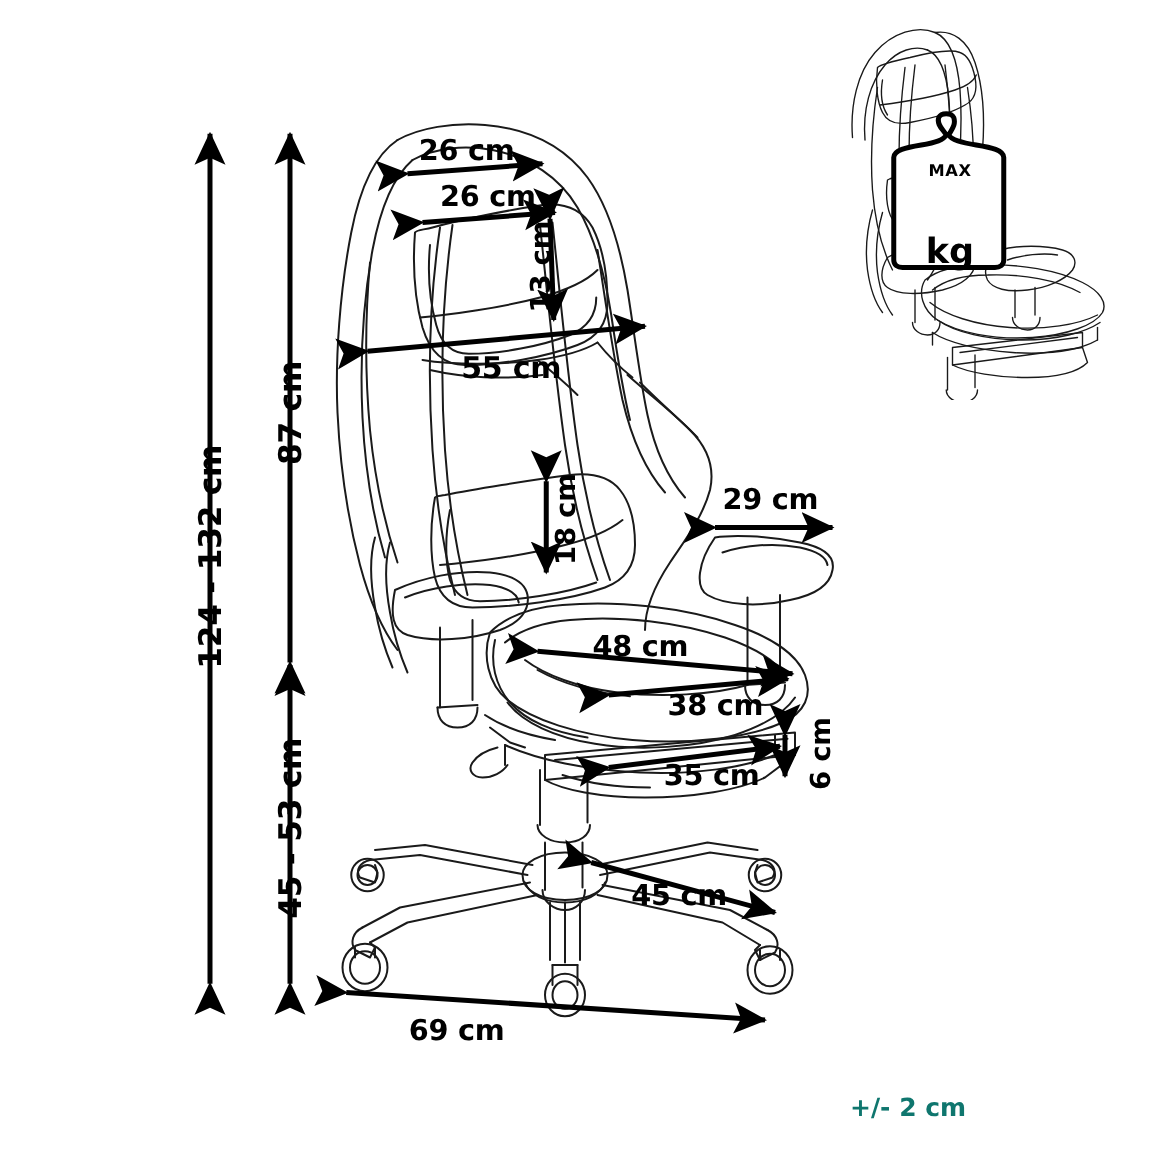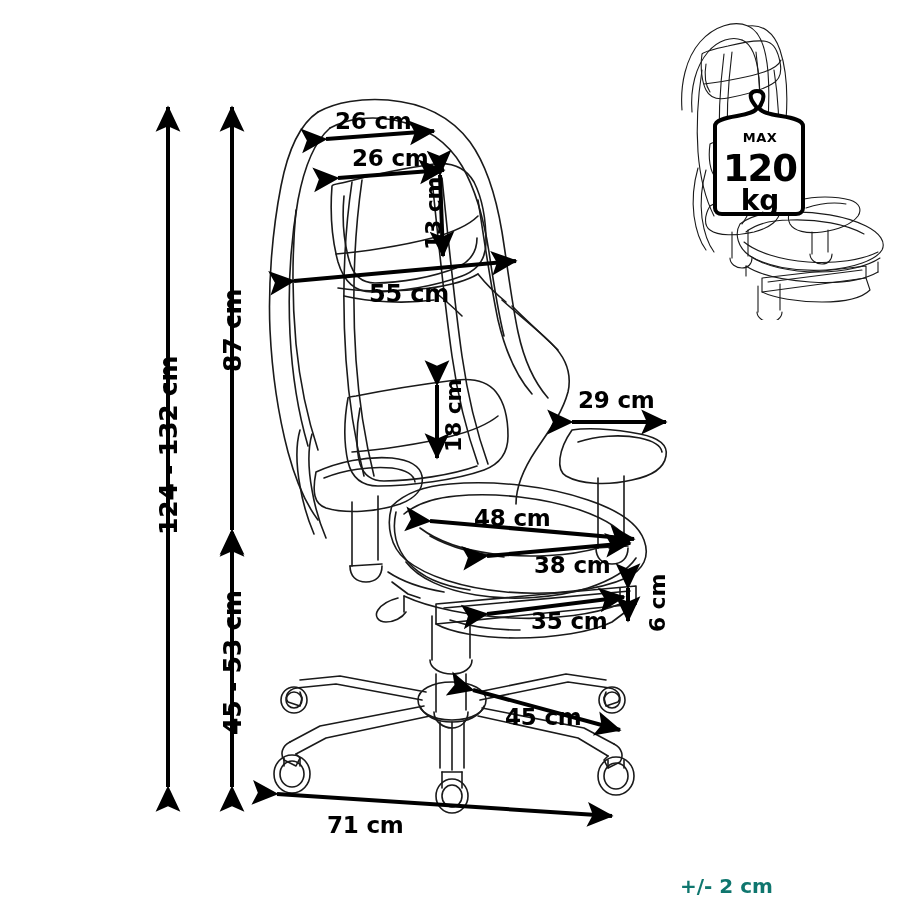--- a/index.html
+++ b/index.html
@@ -382,21 +382,20 @@
   <div class="dim-label" style="left:474px; top:505px; font-size:23px;">48 cm</div>
 
   <div class="dim-label" style="left:534px; top:552px; font-size:23px;">38 cm</div>
 
   <div class="dim-label" style="left:531px; top:608px; font-size:23px;">35 cm</div>
 
   <div class="dim-label rot90" style="left:645px; top:632px; font-size:22px;">6 cm</div>
 
   <div class="dim-label" style="left:505px; top:704px; font-size:23px;">45 cm</div>
 
-  <div class="dim-label" style="left:327px; top:812px; font-size:23px;">71 cm</div>
+  <div class="dim-label" style="left:327px; top:812px; font-size:23px;">69 cm</div>
 
   <div class="badge-text" style="left:705px; top:130px; width:110px; font-size:13px; letter-spacing:0.5px;">MAX</div>
-  <div class="badge-text" style="left:705px; top:147px; width:110px; font-size:37px; letter-spacing:-1px;">120</div>
   <div class="badge-text" style="left:705px; top:184px; width:110px; font-size:28px;">kg</div>
 
   <div class="tolerance" style="left:680px; top:874px; font-size:20px;">+/- 2 cm</div>
 
 </div>
 
 </body></html>

